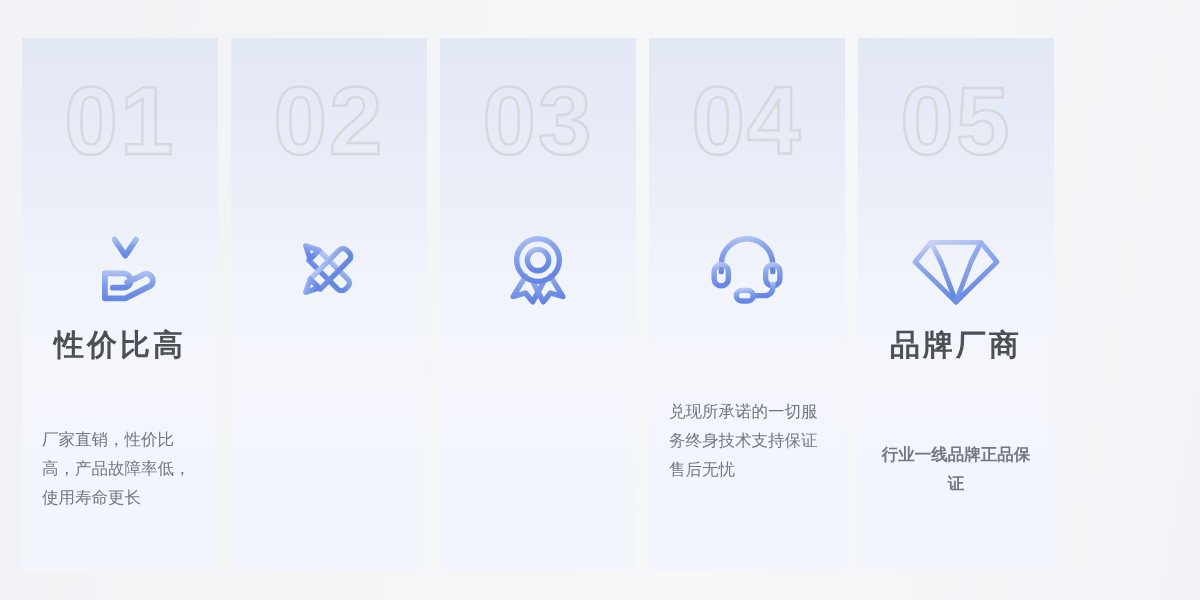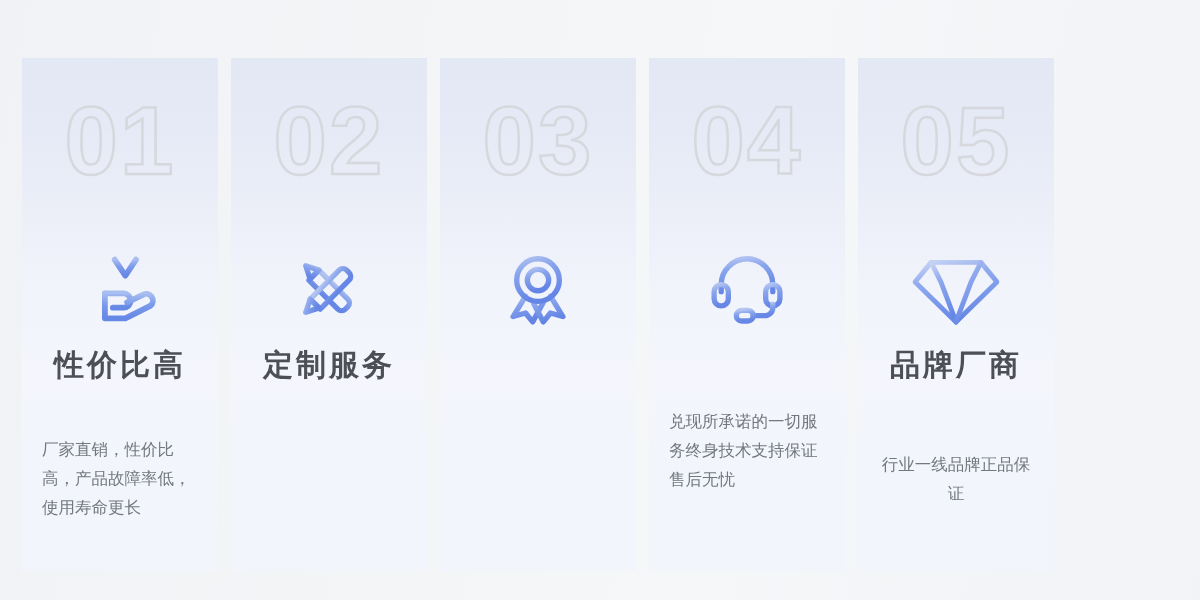--- a/index.html
+++ b/index.html
@@ -12,21 +12,21 @@
     overflow: hidden;
     font-family: "Liberation Sans", "DejaVu Sans", sans-serif;
     background: linear-gradient(100deg, #f1f2f5 0%, #f4f5f7 35%, #f6f7f9 60%, #f1f3f6 100%);
   }
 
   .features-section {
     position: relative;
     width: 1076px;
     height: 600px;
     box-sizing: border-box;
-    padding: 58px 22px 29px 22px;
+    padding: 38px 22px 29px 22px;
     display: flex;
     flex-direction: row;
     gap: 13px;
     align-items: stretch;
   }
 
   .feature-card {
     position: relative;
     flex: 1 1 0;
     box-sizing: border-box;
@@ -97,20 +97,21 @@
   .card-desc {
     font-size: 16.5px;
     line-height: 29px;
     color: #73787f;
     text-align: left;
     letter-spacing: 0px;
     width: 100%;
   }
   .card-desc.centered {
     text-align: center;
+    font-weight: bold;
   }
 </style>
 </head>
 <body>
 
 <div class="features-section">
 
   <div class="feature-card">
     <div class="card-index">01</div>
     <div class="card-icon">
@@ -161,21 +162,20 @@
           </g>
 
           <g transform="rotate(-45 50 45)">
             <path d="M27 38 h46 a6 6 0 0 1 6 6 v4 a6 6 0 0 1 -6 6 h-46 z"></path>
             <path d="M27 38 l-14 7 14 7 z"></path>
             <path d="M40 39 v10"></path>
           </g>
         </g>
       </svg>
     </div>
-    <div class="card-title">定制服务</div>
   </div>
 
   <div class="feature-card">
     <div class="card-index">03</div>
     <div class="card-icon">
       <svg viewBox="0 0 100 90" fill="none" xmlns="http://www.w3.org/2000/svg" aria-hidden="true">
         <defs>
           <linearGradient id="g3" x1="0" y1="0" x2="0.3" y2="1">
             <stop offset="0%" stop-color="#b0c2f1"></stop>
             <stop offset="35%" stop-color="#87a3ec"></stop>

